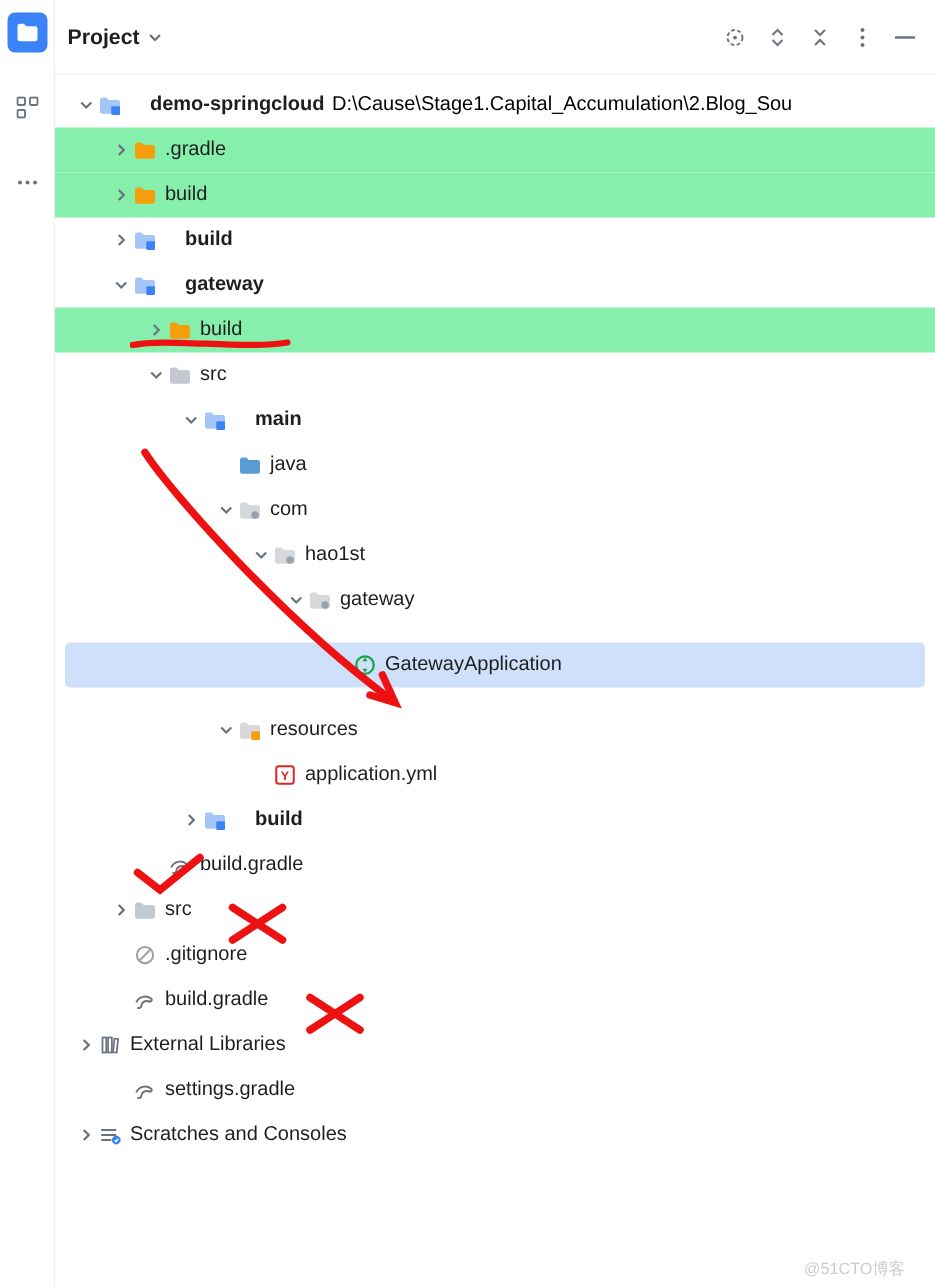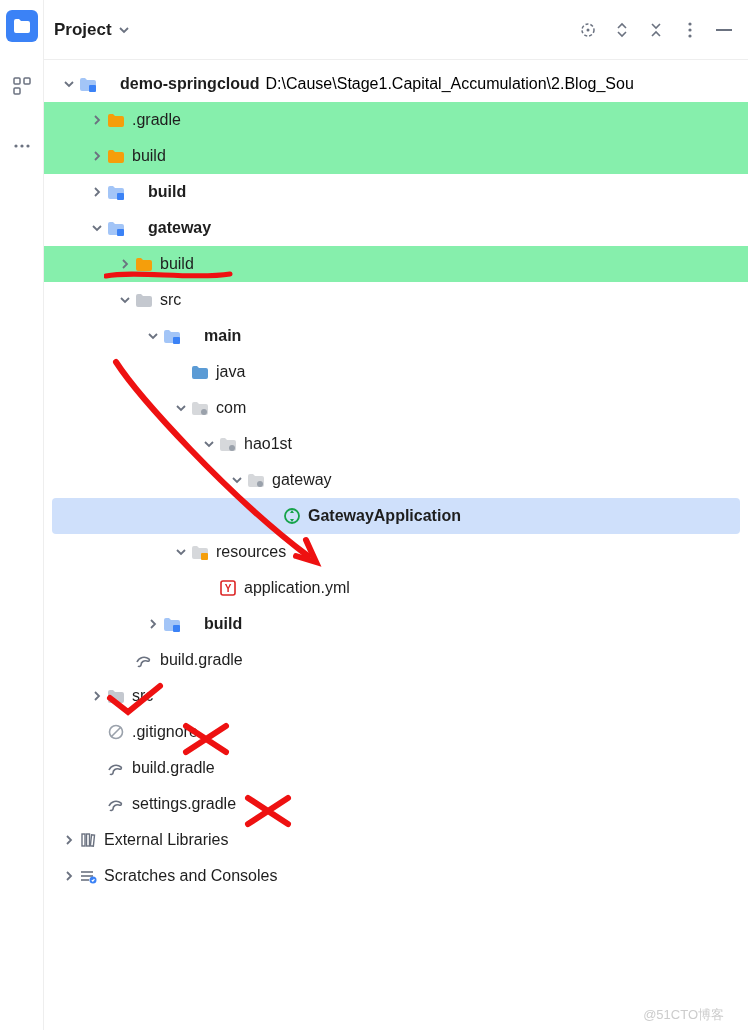--- a/index.html
+++ b/index.html
@@ -8,21 +8,21 @@
 .rail-btn { width: 32px; height: 32px; border-radius: 6px; display: flex; align-items: center; justify-content: center; }
 .rail-btn.active { background: #3b82f6; }
 .main { flex: 1; display: flex; flex-direction: column; }
 .header { height: 60px; display: flex; align-items: center; padding: 0 10px; border-bottom: 1px solid #eee; gap: 6px; }
 .header-title { font-weight: 700; font-size: 17px; }
 .header-spacer { flex: 1; }
 .header-icon { width: 28px; height: 28px; display: flex; align-items: center; justify-content: center; color: #666; }
 .tree { flex: 1; overflow: hidden; padding-top: 6px; }
 .row { height: 36px; display: flex; align-items: center; white-space: nowrap; position: relative; }
 .row.hl { background: #86efac; }
-.row.sel { background: #cfe0fb; border-radius: 4px; margin: 0 8px; font-weight: bold; }
+.row.sel { background: #cfe0fb; border-radius: 4px; margin: 16px 8px; }
 .arrow { width: 18px; display: inline-flex; justify-content: center; color: #6b7280; }
 .arrow svg { width: 12px; height: 12px; }
 .icon { width: 20px; height: 20px; display: inline-flex; align-items: center; justify-content: center; margin-right: 6px; }
 .label { font-size: 16px; }
 .bold { font-weight: 700; margin-left: 16px; }
 .path { color: #000000; margin-left: 6px; }
 .ind { display: inline-block; }
 .red-annot { position: absolute; pointer-events: none; z-index: 10; }
 .watermark { position: absolute; bottom: 6px; right: 24px; color: #ccc; font-size: 13px; }
 </style>
@@ -352,44 +352,44 @@
         <span class="ind" style="width:44px"></span>
         <span class="arrow"></span>
         <span class="icon">
           <svg width="18" height="18" viewBox="0 0 18 18">
             <path fill="none" stroke="#6b7280" stroke-width="1.6" d="M2 11c2-5 8-6 12-3 1 1 0 3-2 2-3-1-6 1-6 4 0 1-2 2-3 1"></path>
           </svg>
         </span>
         <span class="label ">build.gradle</span>
       </div>
       <div class="row">
-        <span class="ind" style="width:44px"></span>
-        <span class="arrow"></span>
-        <span class="icon">
-          <svg width="18" height="18" viewBox="0 0 18 18">
-            <path fill="none" stroke="#6b7280" stroke-width="1.6" d="M2 11c2-5 8-6 12-3 1 1 0 3-2 2-3-1-6 1-6 4 0 1-2 2-3 1"></path>
-          </svg>
-        </span>
-        <span class="label ">settings.gradle</span>
-      </div>
-      <div class="row">
         <span class="ind" style="width:16px"></span>
         <span class="arrow">
           <svg viewBox="0 0 12 12">
             <path d="M4 2l4 4-4 4" fill="none" stroke="#6b7280" stroke-width="1.8"></path>
           </svg>
         </span>
         <span class="icon">
           <svg width="18" height="18" viewBox="0 0 18 18">
             <rect x="3" y="3" width="3" height="12" fill="none" stroke="#6b7280" stroke-width="1.4"></rect>
             <rect x="7.5" y="3" width="3" height="12" fill="none" stroke="#6b7280" stroke-width="1.4"></rect>
             <rect x="12" y="4" width="3" height="11" transform="rotate(6 13.5 9)" fill="none" stroke="#6b7280" stroke-width="1.4"></rect>
           </svg>
         </span>
         <span class="label ">External Libraries</span>
+      </div>
+      <div class="row">
+        <span class="ind" style="width:44px"></span>
+        <span class="arrow"></span>
+        <span class="icon">
+          <svg width="18" height="18" viewBox="0 0 18 18">
+            <path fill="none" stroke="#6b7280" stroke-width="1.6" d="M2 11c2-5 8-6 12-3 1 1 0 3-2 2-3-1-6 1-6 4 0 1-2 2-3 1"></path>
+          </svg>
+        </span>
+        <span class="label ">settings.gradle</span>
       </div>
       <div class="row">
         <span class="ind" style="width:16px"></span>
         <span class="arrow">
           <svg viewBox="0 0 12 12">
             <path d="M4 2l4 4-4 4" fill="none" stroke="#6b7280" stroke-width="1.8"></path>
           </svg>
         </span>
         <span class="icon">
           <svg width="18" height="18" viewBox="0 0 18 18">

